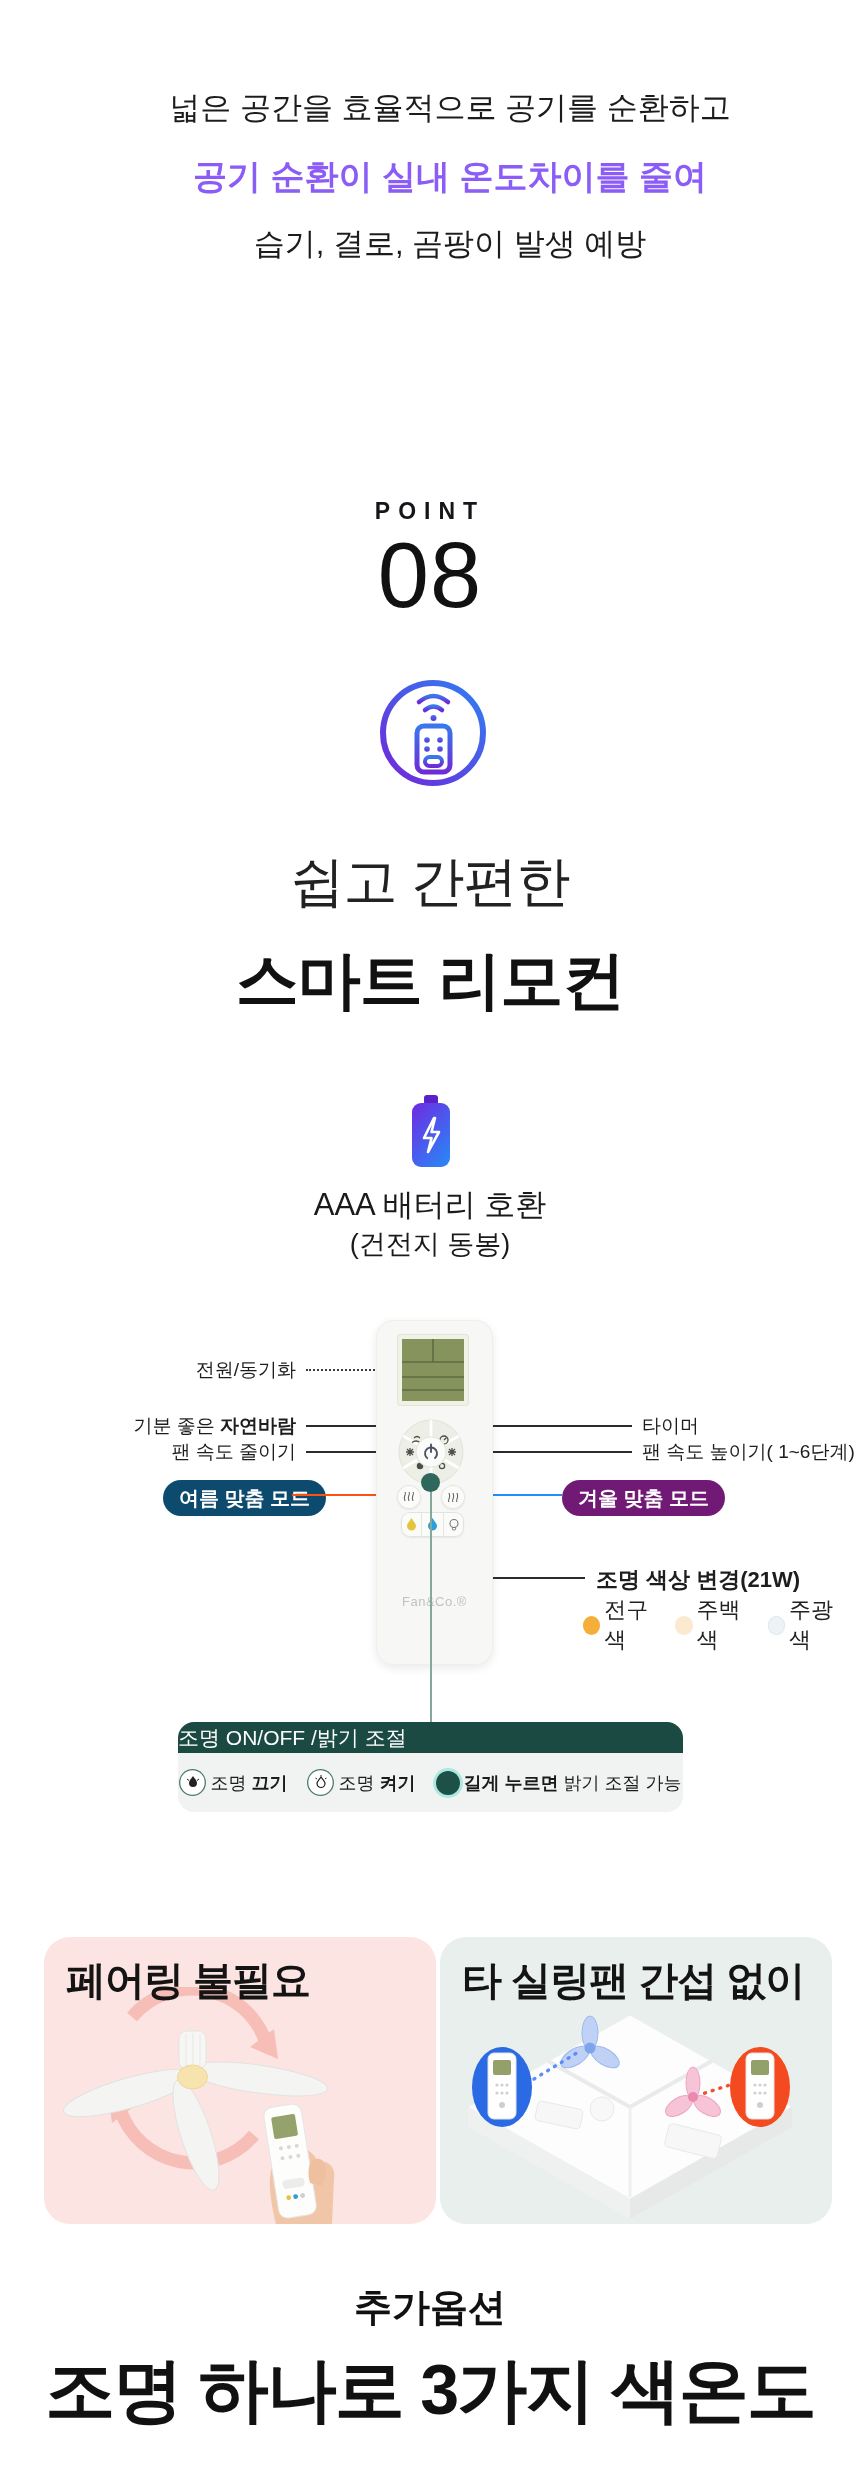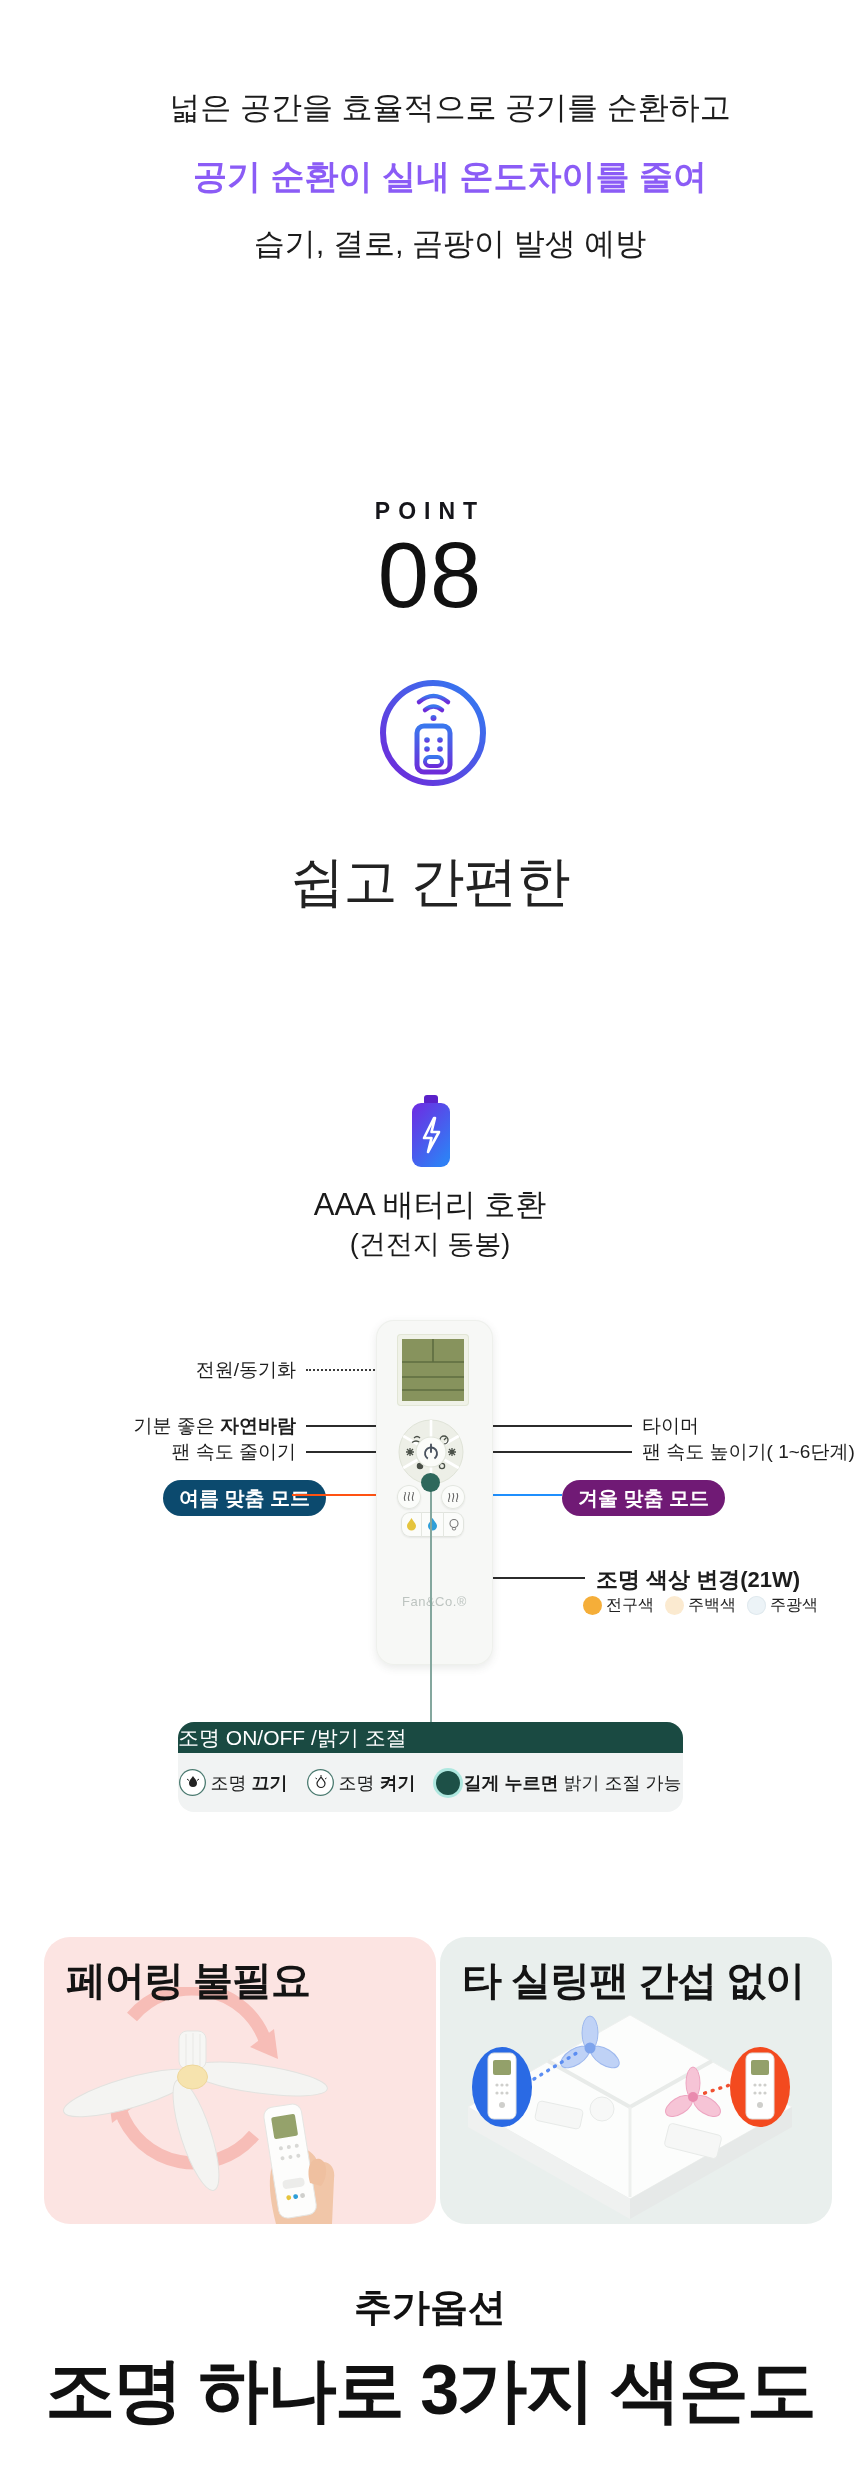--- a/index.html
+++ b/index.html
@@ -50,21 +50,21 @@
   .lbl-l{left:0;width:296px;text-align:right;}
   .dotline-h{left:306px;top:1369px;width:120px;border-top:2px dotted #3c3c3c;}
   .dotline-v{left:426px;top:1369px;height:62px;border-left:2px dotted #3c3c3c;}
   .dot{position:absolute;width:9px;height:9px;border-radius:50%;background:#111;}
   .sline{position:absolute;height:2px;background:#2b2b2b;}
   .pill{position:absolute;top:1480px;height:36px;line-height:36px;border-radius:18px;color:#fff;
     font-size:20px;font-weight:700;padding:0 16px;white-space:nowrap;}
   .pill-summer{left:163px;background:#0c4a6e;}
   .pill-winter{left:562px;background:#701a75;}
   .lbl-light{left:596px;top:1565px;font-size:22px;font-weight:700;}
-  .legend{left:583px;top:1595px;display:flex;align-items:flex-end;font-size:16px;color:#222;}
+  .legend{left:583px;top:1595px;display:flex;align-items:flex-end;font-size:22px;color:#222;}
   .sw{width:19px;height:19px;border-radius:50%;margin-right:4px;}
   .sw1{background:#f5ae39;}
   .sw2{background:#fbead0;}
   .sw3{background:#ecf3f7;box-shadow:inset 0 0 0 1px #e0e9ee;}
   .legend .lg-item{display:flex;align-items:center;margin-right:11px;}
 
   
   .panel{left:178px;top:1722px;width:505px;z-index:5;}
   .panel-head{height:31px;line-height:31px;background:#1a4a42;color:#fff;font-size:21px;font-weight:500;
     text-align:left;border-radius:16px 16px 0 0;}
@@ -117,20 +117,21 @@
       <circle cx="63" cy="63" r="2.8" fill="url(#g2)"></circle>
     <circle cx="50" cy="72" r="2.8" fill="url(#g2)"></circle>
       <circle cx="63" cy="72" r="2.8" fill="url(#g2)"></circle>
     <rect x="48" y="80" width="17" height="9" rx="4.5" fill="none" stroke="url(#g2)" stroke-width="4"></rect>
     <circle cx="56.5" cy="41" r="3" fill="url(#g2)"></circle>
     <path d="M48 33 q8.5 -7 17 0" fill="none" stroke="url(#g2)" stroke-width="4.5" stroke-linecap="round"></path>
     <path d="M42 25 q14.5 -12 29 0" fill="none" stroke="url(#g2)" stroke-width="4.5" stroke-linecap="round"></path>
   </svg>
 
   <div class="abs ctr subtitle">쉽고 간편한</div>
+  <div class="abs ctr title">스마트 리모컨</div>
 
   <svg class="abs" style="left:407px;top:1094px;" width="48" height="80" viewBox="0 0 48 80">
     <defs>
       <linearGradient id="g3" x1="0%" y1="0%" x2="70%" y2="100%">
         <stop offset="0%" stop-color="#6f2ae2"></stop>
           <stop offset="100%" stop-color="#2f7ff5"></stop>
       </linearGradient>
     </defs>
     <rect x="17" y="1" width="14" height="10" rx="3" fill="#5a21c9"></rect>
     <rect x="5" y="9" width="38" height="64" rx="9" fill="url(#g3)"></rect>

